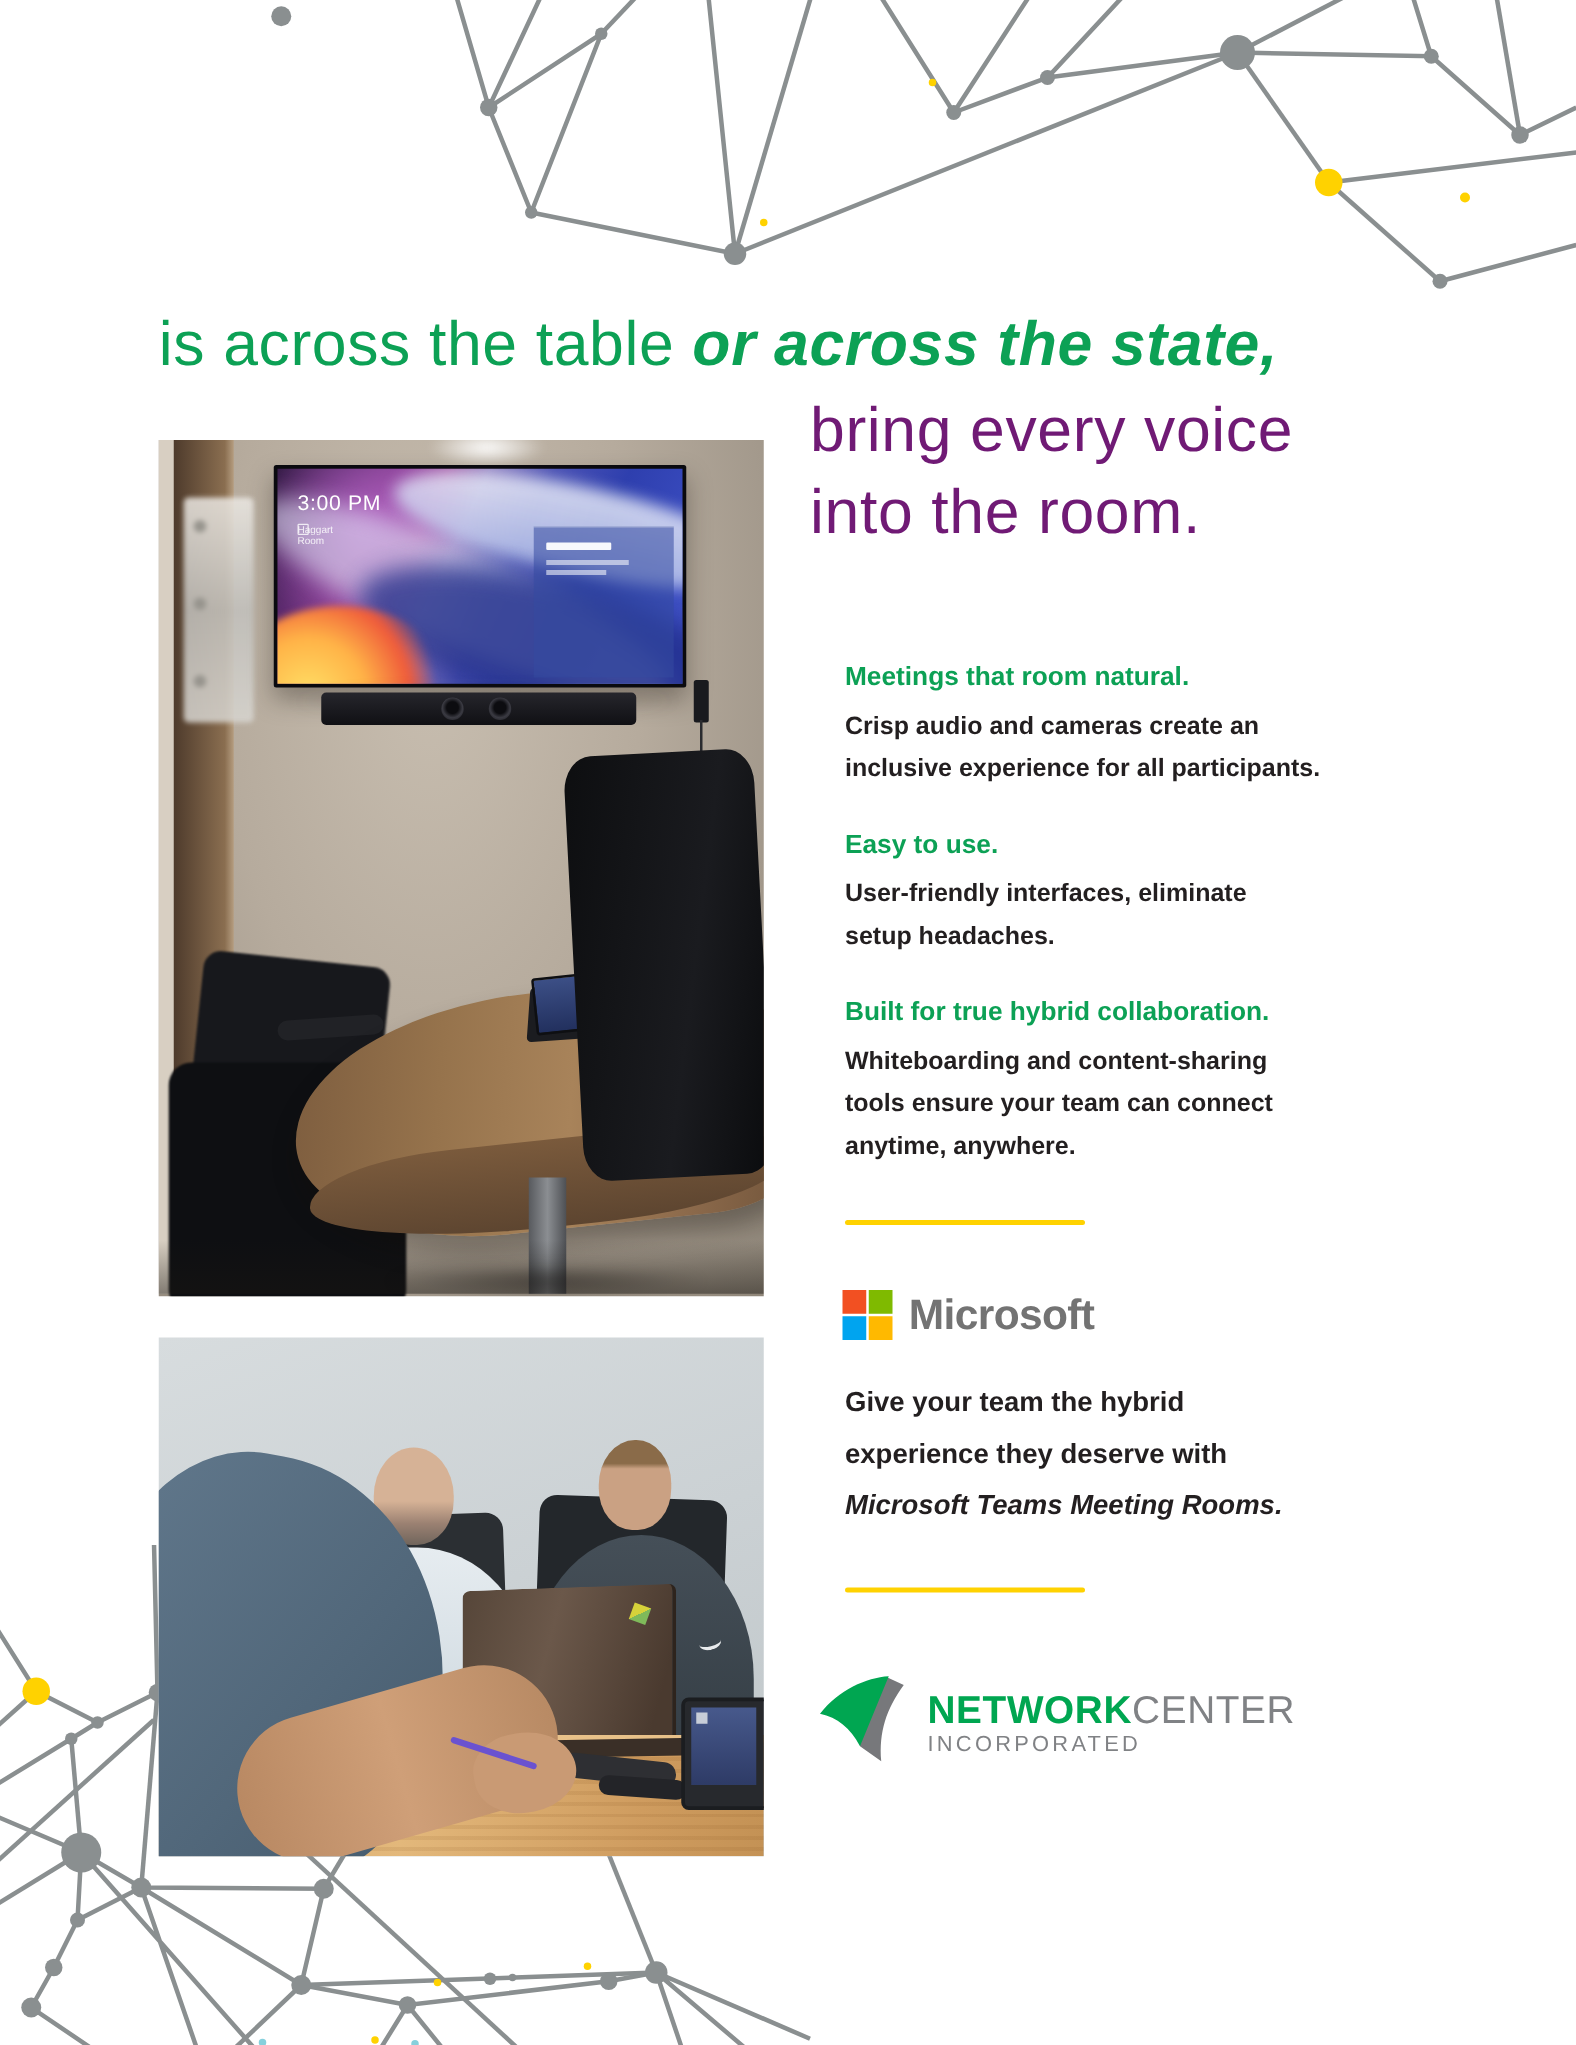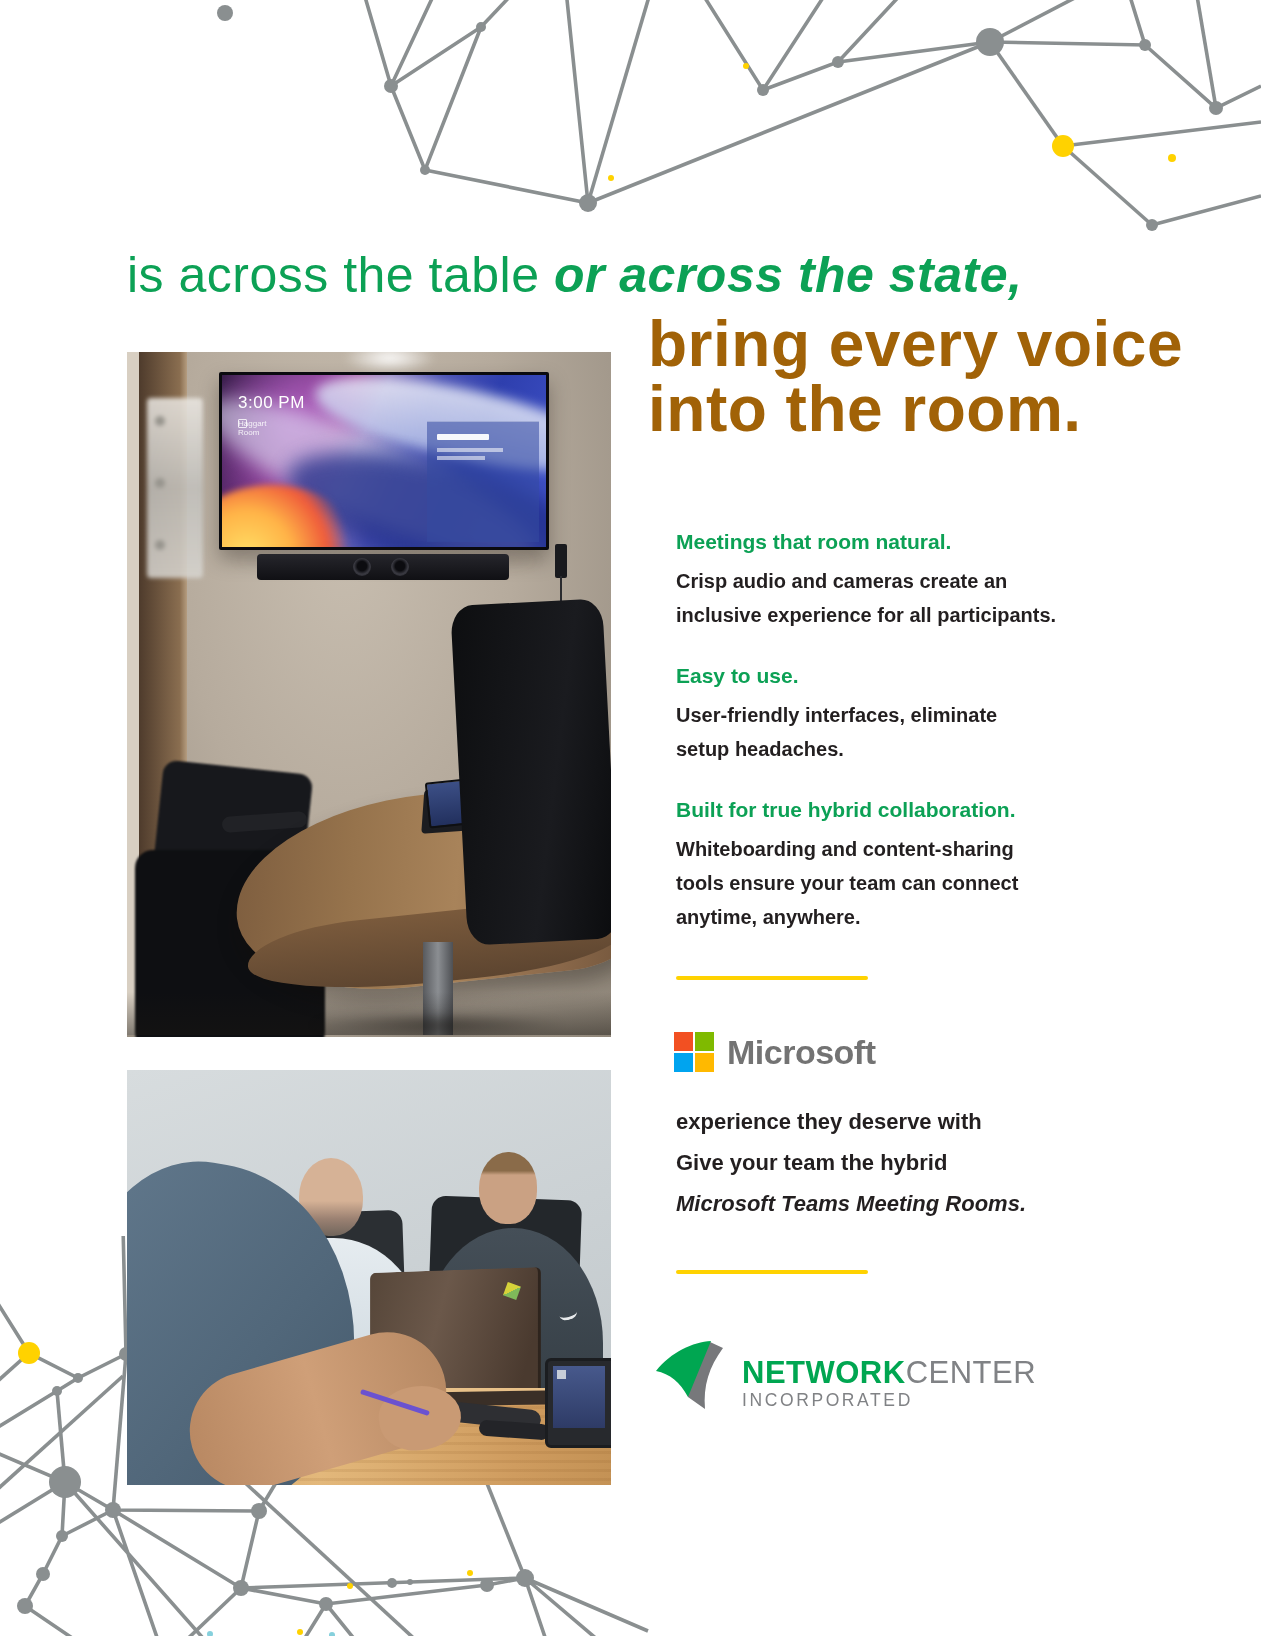--- a/index.html
+++ b/index.html
@@ -3,37 +3,37 @@
 <meta charset="utf-8">
 <style>
   html,body{margin:0;padding:0;background:#e8e8e8;}
   .page{position:relative;width:1261px;height:1636px;margin:0 auto;background:#ffffff;
         overflow:hidden;font-family:"Liberation Sans",sans-serif;color:#231f20;}
   .net{position:absolute;z-index:1;}
   
   .hl{position:absolute;font-size:50px;font-weight:500;letter-spacing:.5px;line-height:1.1;color:#231f20;white-space:nowrap;}
   .hl-green{color:#0ca155;}
   .hl-accent{font-weight:700;font-style:italic;}
-  .hl-right{position:absolute;left:648px;top:312px;font-size:64px;font-weight:700;letter-spacing:.5px;line-height:65px;color:#a16207;}
+  .hl-right{position:absolute;left:648px;top:312px;font-size:50px;font-weight:400;letter-spacing:.5px;line-height:65px;color:#701a75;}
   
   .features{position:absolute;left:676px;top:531px;width:440px;z-index:2;}
   .feature{margin-bottom:33px;}
   .feature h3{font-size:21px;line-height:22px;font-weight:700;color:#0ca155;margin:0 0 11px 0;}
   .feature .fbody{font-size:20px;line-height:34px;font-weight:600;color:#231f20;margin:0;white-space:pre-line;}
   .divider{position:absolute;left:676px;width:192px;height:4px;background:#ffd200;border-radius:2px;z-index:2;}
   
   .ms-row{position:absolute;left:674px;top:1032px;display:flex;align-items:center;gap:13px;z-index:2;}
   .ms-grid{display:grid;grid-template-columns:19px 19px;grid-template-rows:19px 19px;gap:2px;}
   .ms-red{background:#f25022;} .ms-grn{background:#7fba00;} .ms-blu{background:#00a4ef;} .ms-yel{background:#ffb900;}
   .ms-word{font-size:34px;font-weight:700;color:#737373;letter-spacing:-.5px;}
   
   .cta{position:absolute;left:676px;top:1101px;font-size:22px;font-weight:700;line-height:41px;color:#231f20;z-index:2;}
   .cta .it{font-style:italic;}
   
-  .nci{position:absolute;left:652px;top:1336px;display:flex;align-items:center;gap:12px;z-index:2;}
+  .nci{position:absolute;left:652px;top:1336px;display:flex;align-items:flex-start;gap:12px;z-index:2;}
   .nci-text{padding-top:16px;}
   .nci-row1{font-size:31px;line-height:31px;white-space:nowrap;}
   .nci-network{color:#00a651;font-weight:700;letter-spacing:.5px;}
   .nci-center{color:#808285;font-weight:400;letter-spacing:.5px;}
   .nci-inc{font-size:17.5px;color:#808285;font-weight:500;letter-spacing:2.6px;margin-top:2px;}
   .contact{position:absolute;left:660px;top:1452px;font-size:28px;font-weight:700;letter-spacing:.3px;color:#231f20;z-index:2;white-space:nowrap;}
   .contact .sep{padding:0 11px;}
   
   .photo{position:absolute;left:127px;width:484px;overflow:hidden;z-index:2;}
   .photo *{position:absolute;}
@@ -299,22 +299,22 @@
     <div class="ms-grid">
       <div class="ms-red"></div>
         <div class="ms-grn"></div>
         <div class="ms-blu"></div>
         <div class="ms-yel"></div>
     </div>
     <div class="ms-word">Microsoft</div>
   </div>
 
   <div class="cta">
+    <div>Give your team the hybrid</div>
     <div>experience they deserve with</div>
-    <div>Give your team the hybrid</div>
     <div class="it">Microsoft Teams Meeting Rooms.</div>
   </div>
 
   <div class="divider" style="top:1270px"></div>
 
   <div class="nci">
     <svg width="78" height="80" viewBox="0 0 78 80">
       <path d="M58,6 L71,12 C57,31 51,50 53,73 L36,61 C36,39 44,21 58,6 Z" fill="#77787b"></path>
       <path d="M4,35 C19,16 41,6 59,5 L36,61 C28,46 18,38 4,35 Z" fill="#00a651"></path>
     </svg>

